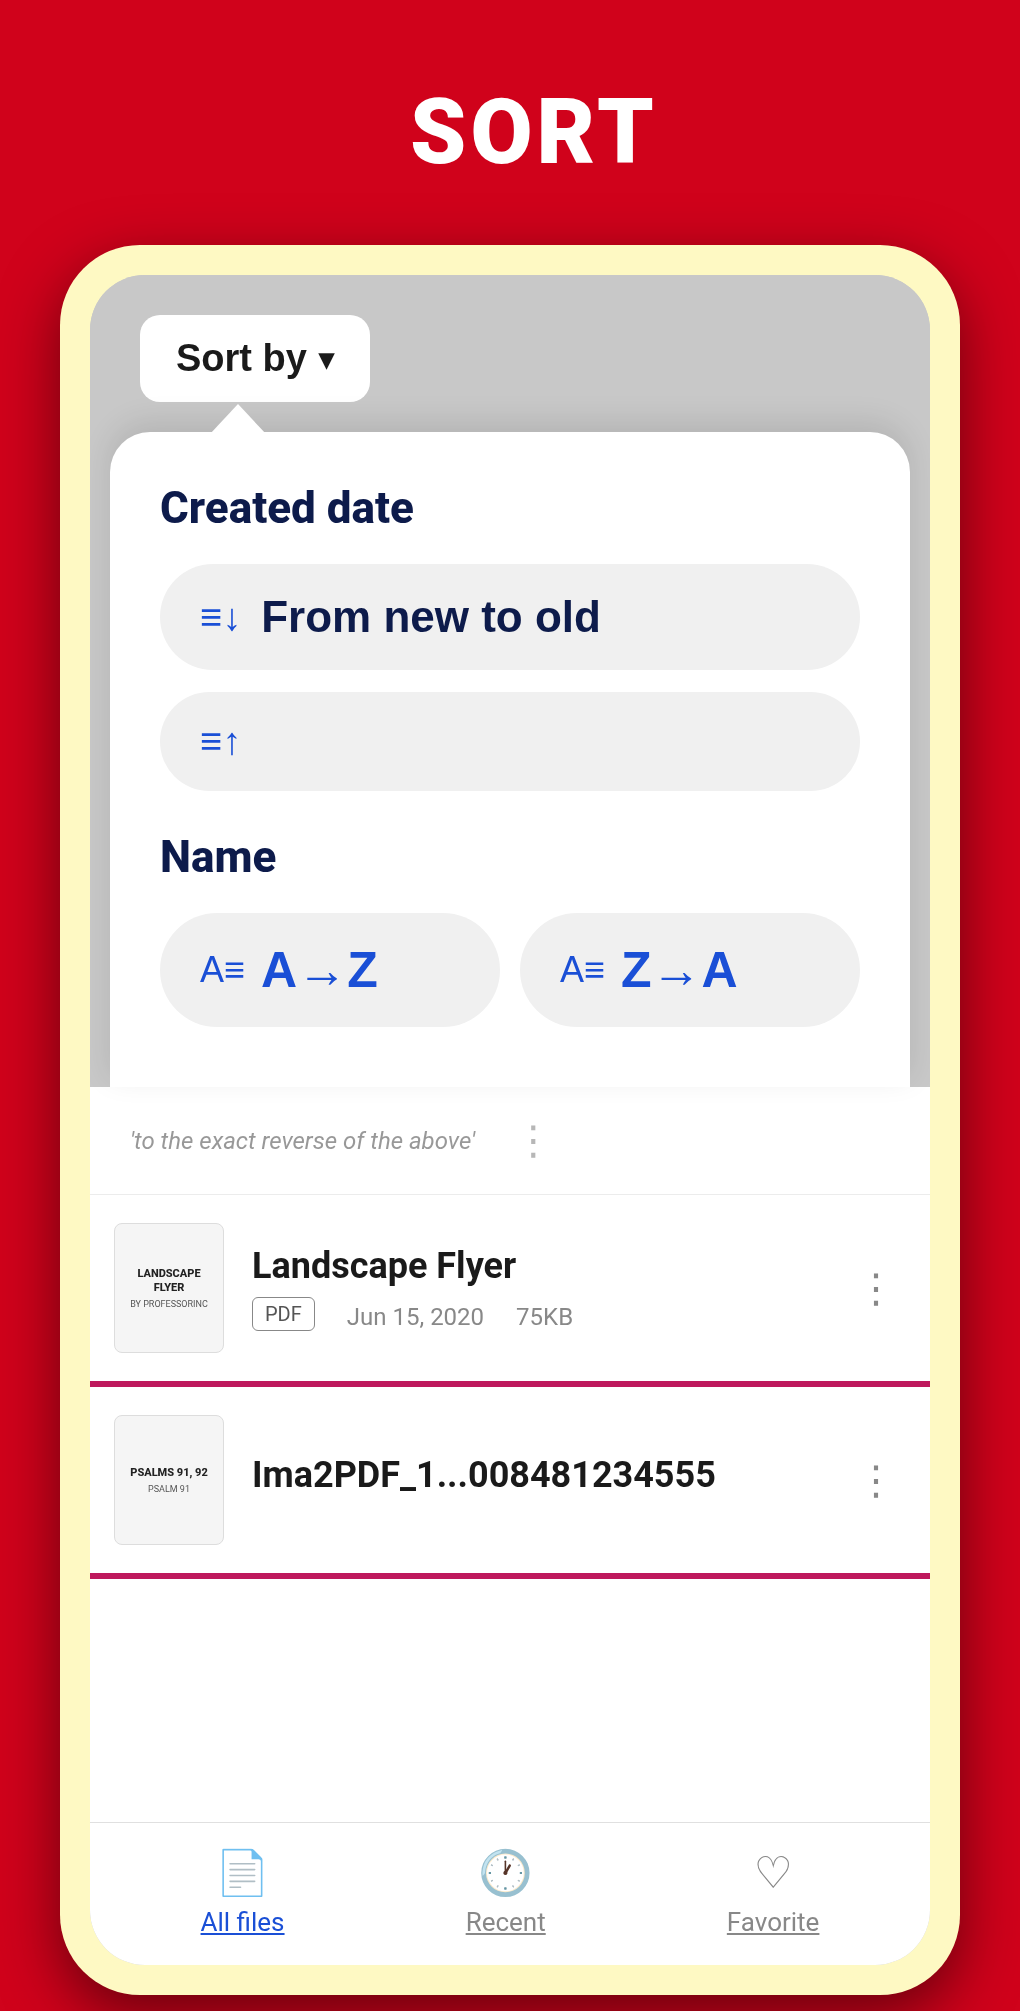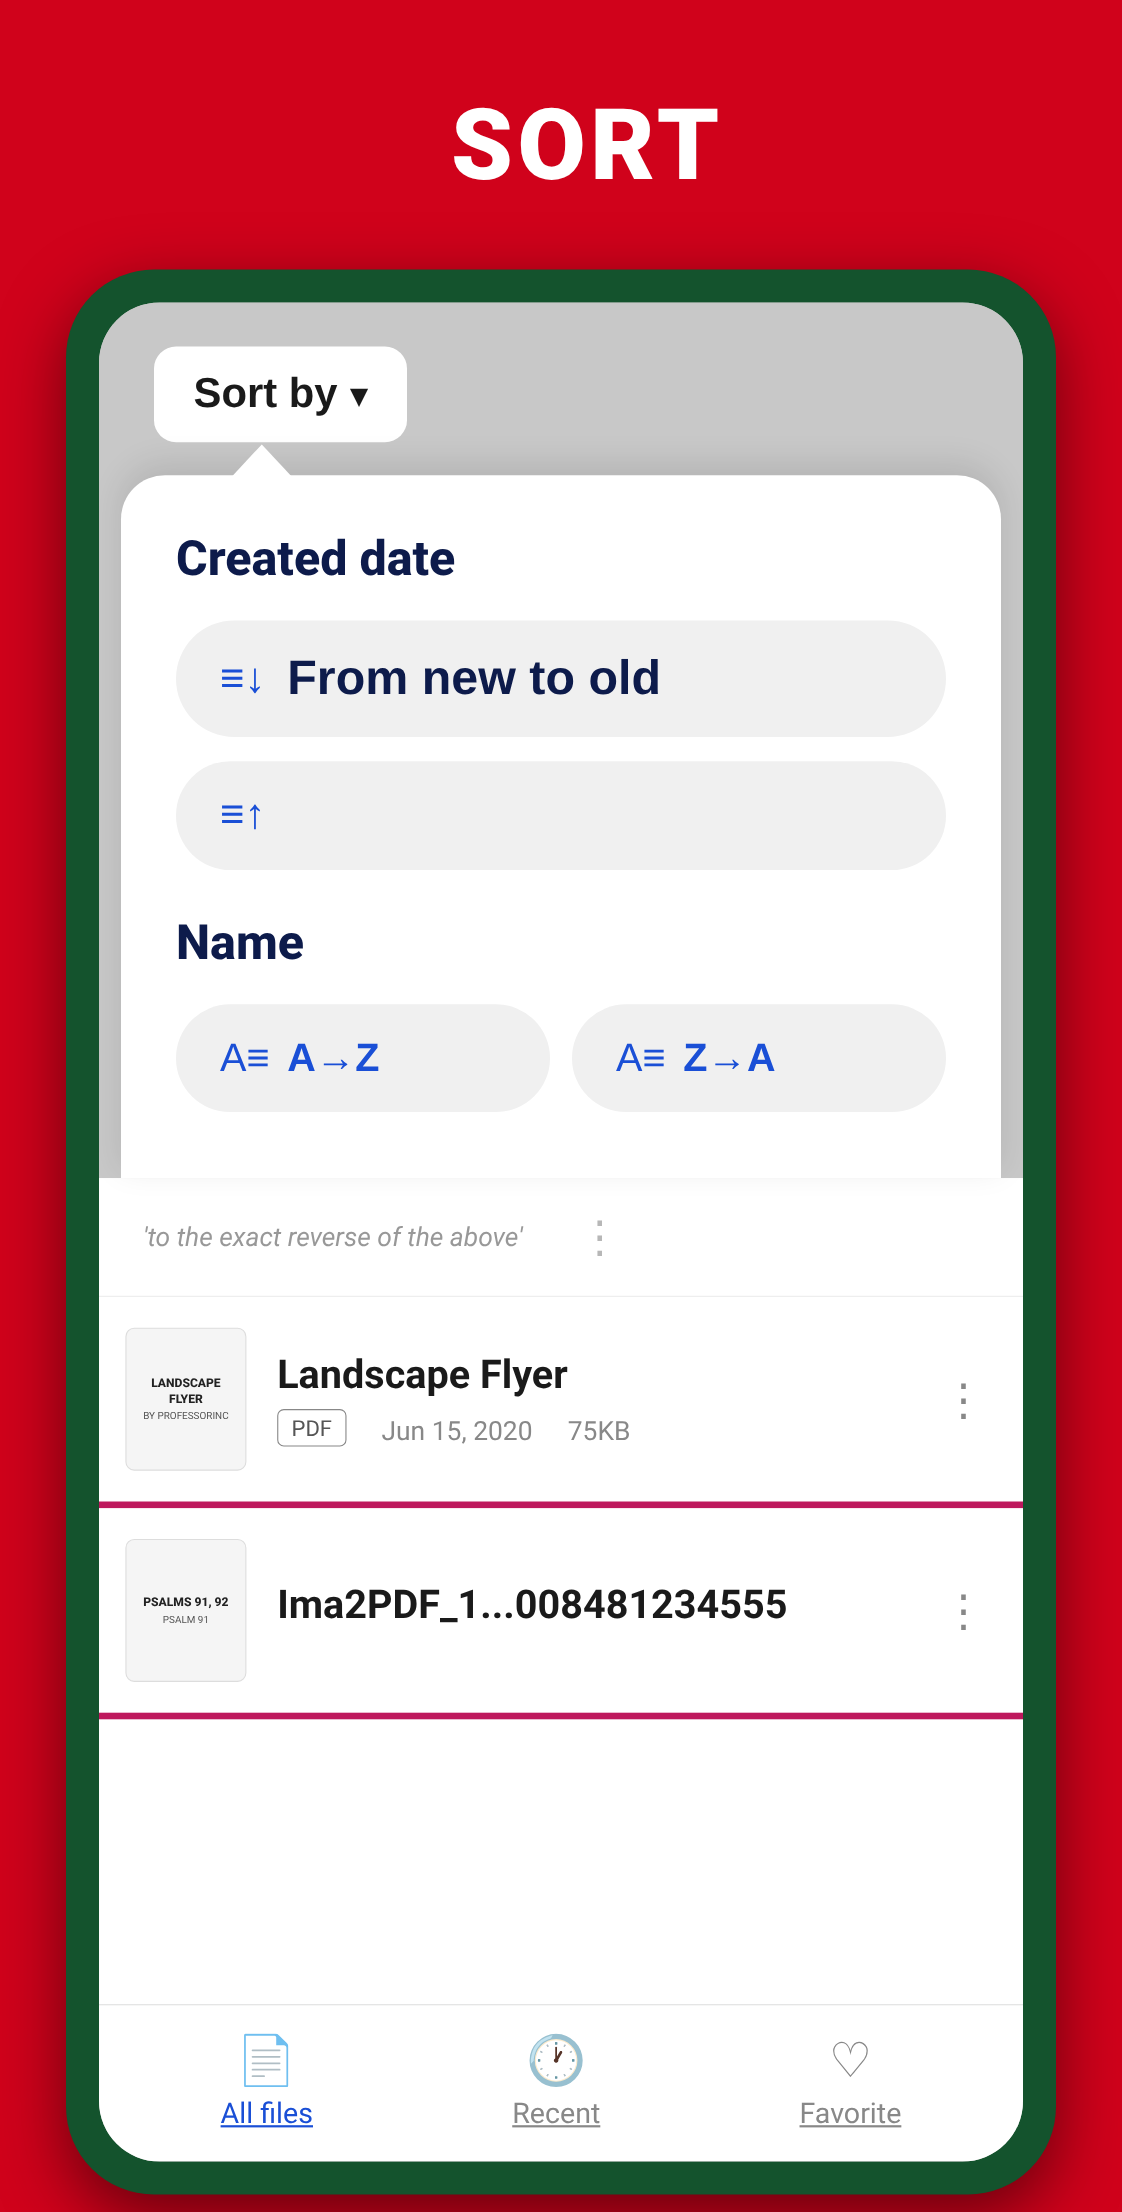--- a/index.html
+++ b/index.html
@@ -21,21 +21,21 @@
       font-weight: 900;
       letter-spacing: 4px;
       margin-top: 80px;
       margin-bottom: 60px;
       margin-left: 48px;
     }
 
     .phone-container {
       width: 900px;
       height: 1750px;
-      background: #14532d;
+      background: #fef9c3;
       border-radius: 80px;
       padding: 30px;
       position: relative;
       box-shadow: 0 20px 60px rgba(0,0,0,0.5);
     }
 
     .phone-screen {
       width: 100%;
       height: 100%;
       background: #c8c8c8;
@@ -143,21 +143,21 @@
       padding: 28px 40px;
       display: flex;
       align-items: center;
       gap: 16px;
       cursor: pointer;
       border: none;
       flex: 1;
     }
 
     .name-option-text {
-      font-size: 36px;
+      font-size: 50px;
       font-weight: 700;
       color: #1a4fd6;
     }
 
     
     .file-list {
       background: white;
       flex: 1;
       display: flex;
       flex-direction: column;
@@ -275,21 +275,21 @@
     .nav-inactive .nav-label {
       color: #888;
     }
 
     .partial-file-item {
       display: flex;
       align-items: center;
       padding: 20px 40px;
       background: white;
       border-bottom: 1px solid #e0e0e0;
-      gap: 40px;
+      gap: 28px;
       opacity: 0.6;
     }
 
     .partial-text {
       font-size: 24px;
       color: #555;
       font-style: italic;
     }
   </style>
 </head>

